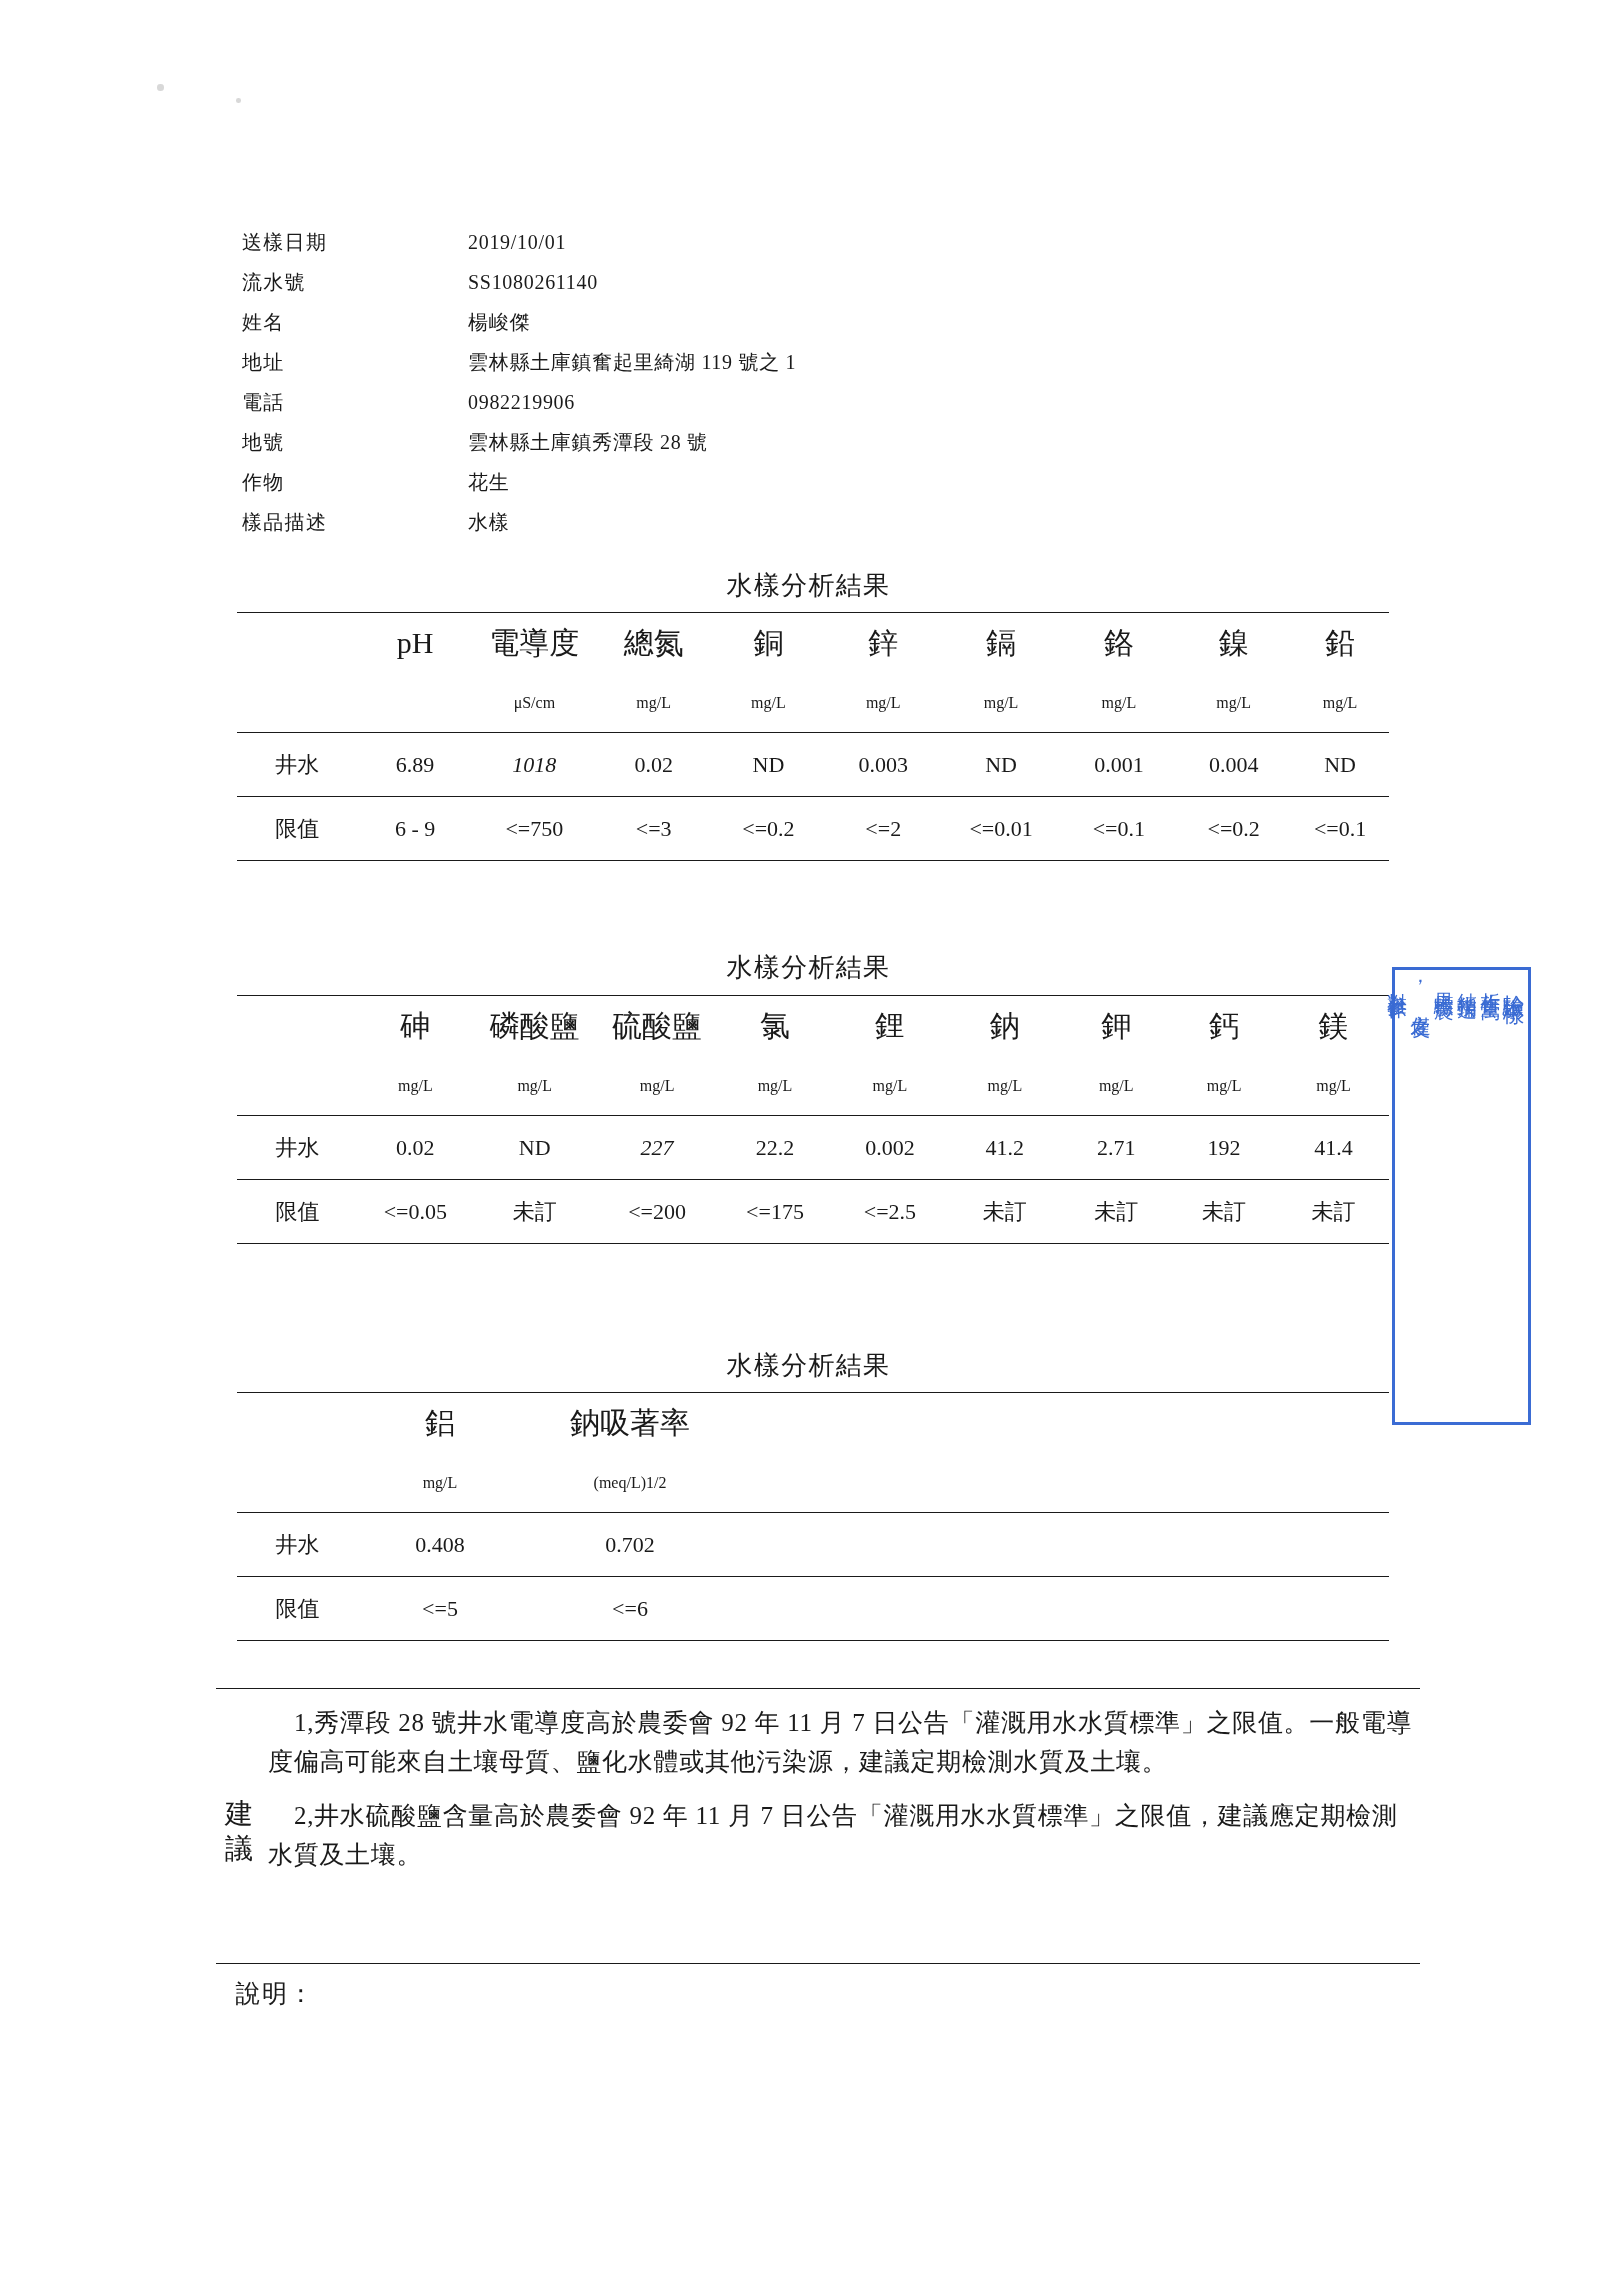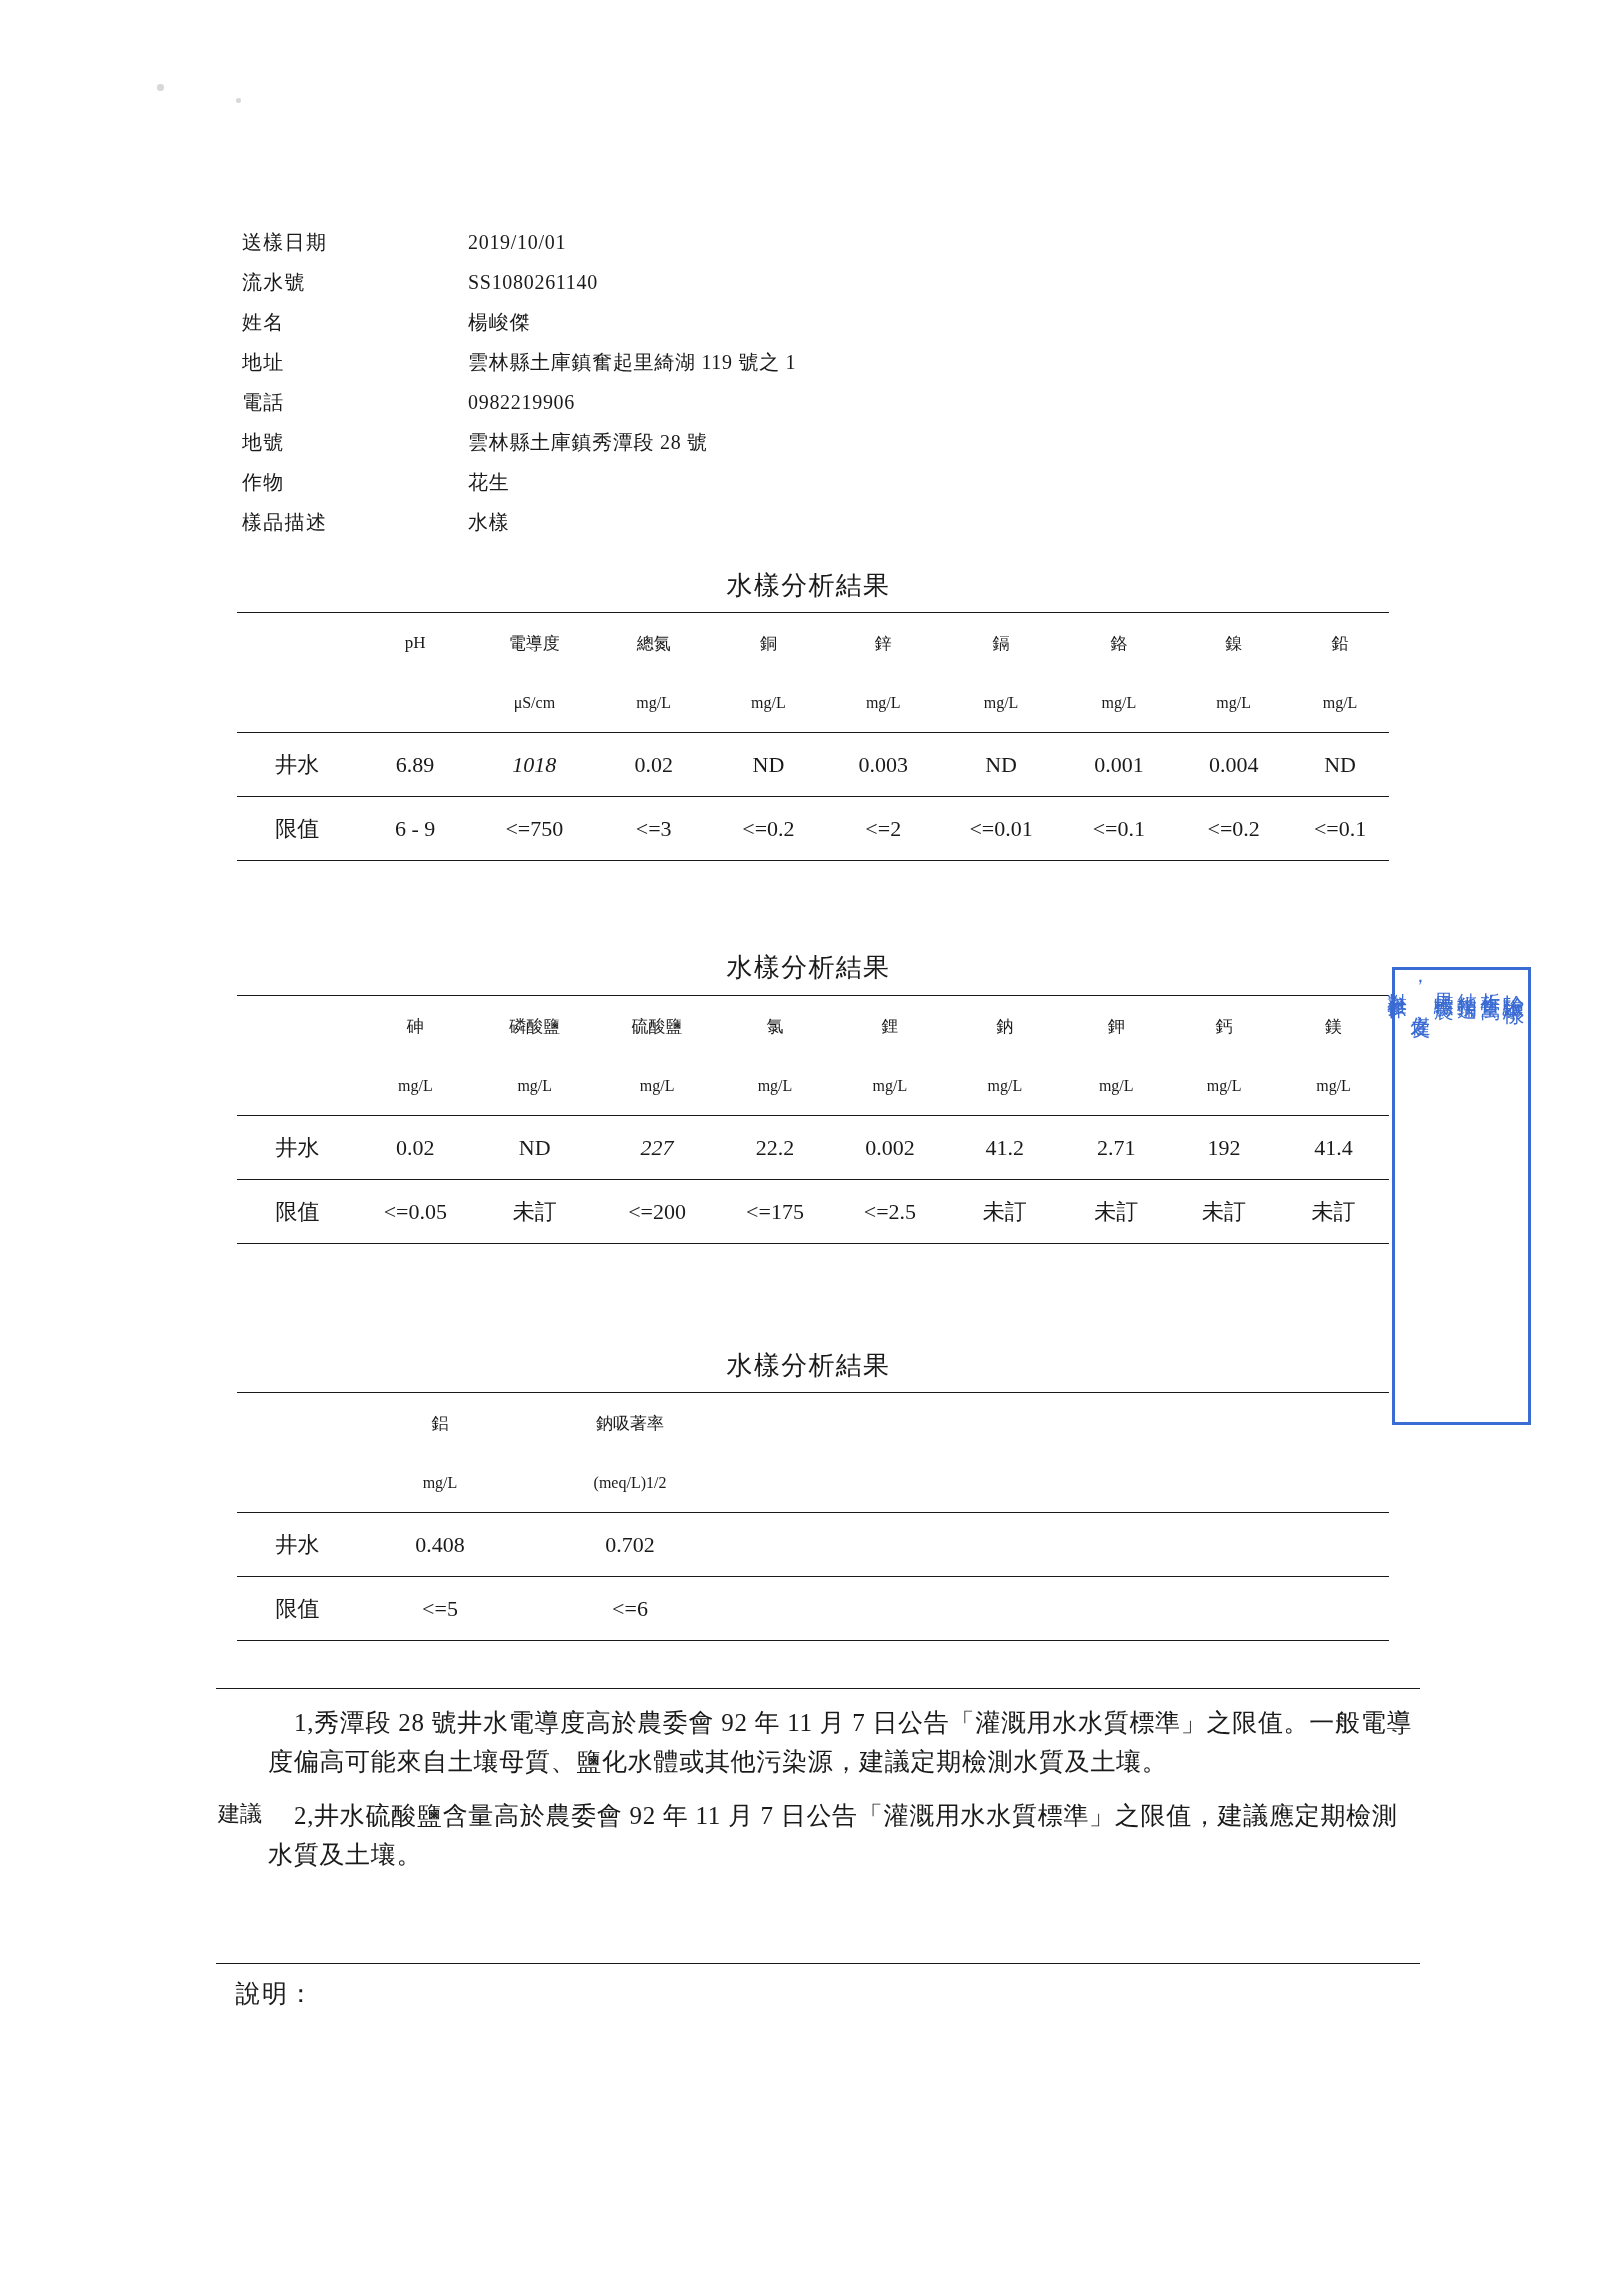--- a/index.html
+++ b/index.html
@@ -65,21 +65,21 @@
     text-align: center;
     padding: 0;
     vertical-align: middle;
   }
   .rowline-top td { border-top: 1.3px solid #1a1a1a; }
   .rowline-bot td { border-bottom: 1.3px solid #1a1a1a; }
   .rowname {
     text-align: center !important;
     font-size: 25px;
   }
-  .hrow td { height: 60px; font-size: 17px; margin-top: 28px; }
+  .hrow td { height: 60px; font-size: 30px; margin-top: 28px; }
   .urow td { height: 59px; font-size: 16px; }
   .drow td { height: 63px; font-size: 22px; }
   .lrow td { height: 63px; font-size: 22px; }
   .flag {
     font-style: italic;
     font-weight: bold;
     font-size: 23.6px;
   }
 
   
@@ -89,23 +89,23 @@
     top: 1688px;
     width: 1204px;
     border-top: 1.3px solid #1a1a1a;
     padding-top: 14.4px;
   }
   .sugg-label {
     position: absolute;
     left: 216px;
     top: 1796px;
     width: 46px;
-    font-size: 22px;
+    font-size: 28px;
     line-height: 35px;
-    text-align: right;
+    text-align: center;
   }
   .sugg-p {
     font-size: 25px;
     line-height: 39px;
     letter-spacing: 0.7px;
     margin: 0 0 14.4px 0;
     padding-left: 52px;
     text-indent: 26px;
   }
   .note-wrap {

